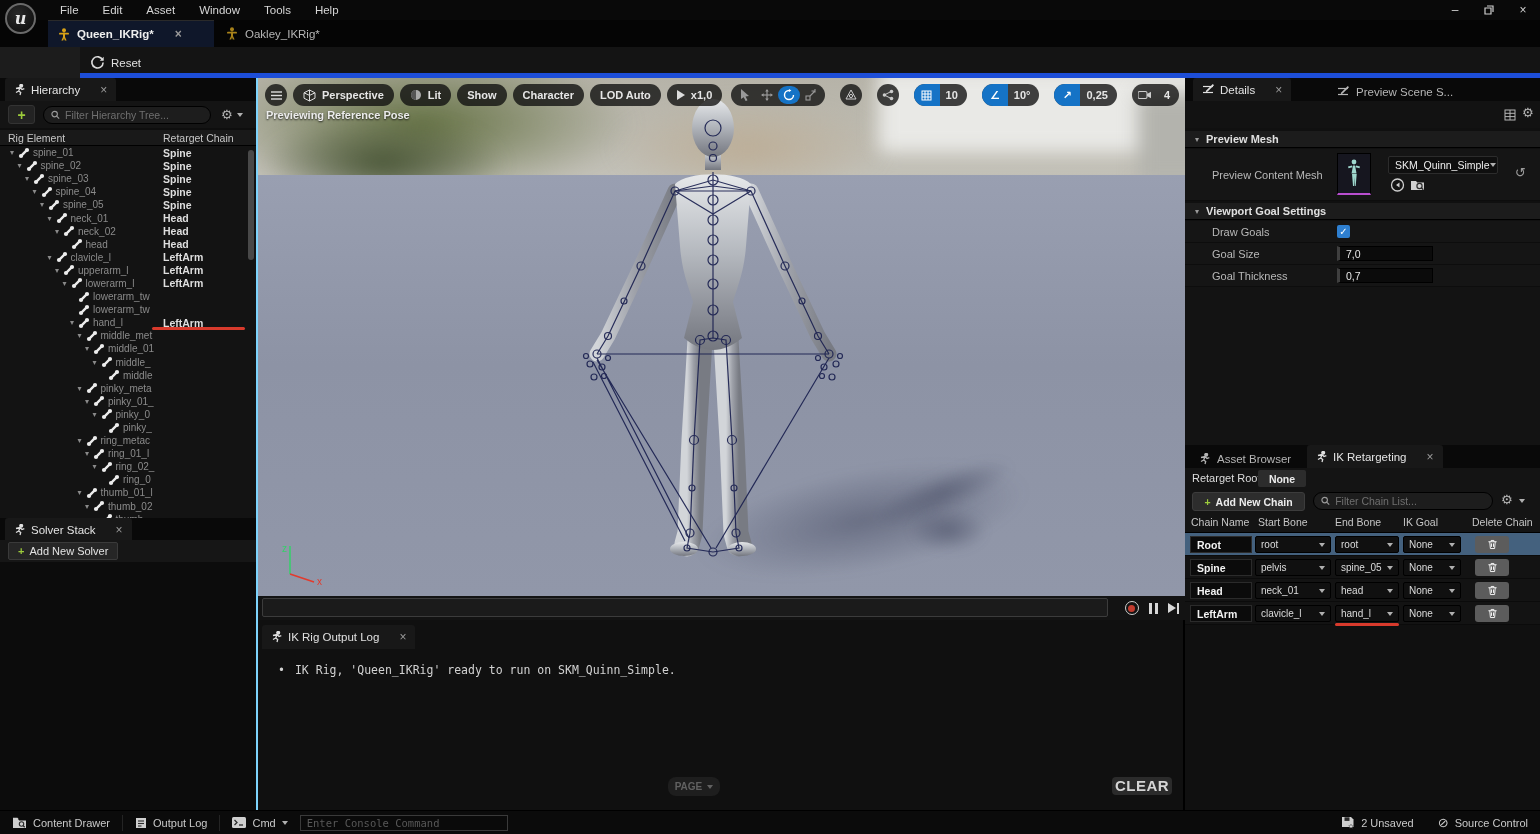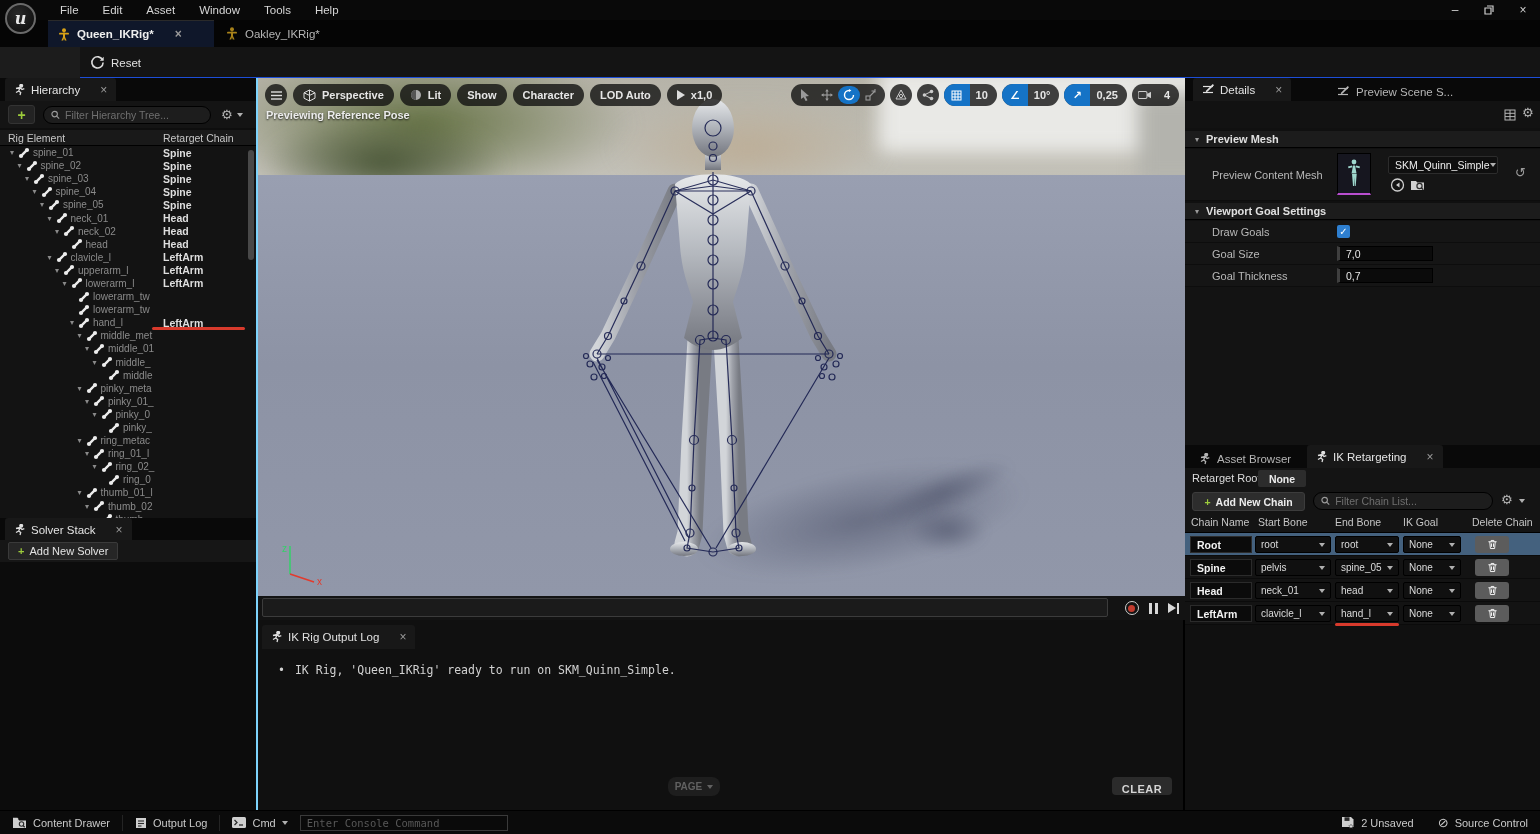--- a/index.html
+++ b/index.html
@@ -20,21 +20,21 @@
   .win-btn{width:34px;height:20px;display:flex;align-items:center;justify-content:center;color:#cfcfcf;font-size:12px}
 
   
   .tabbar{position:absolute;left:0;top:20px;width:1540px;height:27px;background:#050505}
   .asset-tab{position:absolute;top:0;height:27px;display:flex;align-items:center;gap:7px;padding:0 10px;font-size:11.5px}
   .asset-tab.active{background:#0f172a;border-top:1px solid #2a2a2a;color:#efefef;font-weight:bold}
   .asset-tab.inactive{color:#b5b5b5}
   .tab-x{color:#9a9a9a;font-size:12px;margin-left:14px}
 
   
-  .edit-toolbar{position:absolute;left:0;top:47px;width:1540px;height:31px;background:#141414;border-bottom:1px solid #1d4ed8}
+  .edit-toolbar{position:absolute;left:0;top:47px;width:1540px;height:31px;background:#141414;border-bottom:5px solid #1d4ed8}
   .tool-group{position:absolute;left:0;top:0;width:80px;height:31px;background:#1c1c1c}
   .reset-btn{position:absolute;left:90px;top:4px;height:23px;display:flex;align-items:center;gap:6px;font-size:11.5px;color:#e0e0e0}
 
   
   .left-panel{position:absolute;left:0;top:78px;width:258px;height:732px;background:#0e0e0e;border-right:2px solid #7dd3fc}
   .panel-tab-row{position:absolute;left:0;width:256px;height:23px;background:#090909}
   .panel-tab{position:absolute;left:5px;top:0;height:23px;background:#181818;display:flex;align-items:center;gap:6px;
              padding:0 9px;font-size:11.5px;color:#e4e4e4;border-radius:3px 3px 0 0}
   .hier-toolbar{position:absolute;left:0;top:23px;width:256px;height:27px;background:#141414;display:flex;align-items:center}
   .add-btn{width:27px;height:19px;background:#232323;border:1px solid #333;border-radius:3px;margin-left:8px;
@@ -61,21 +61,21 @@
   .left-empty{position:absolute;left:0;top:484px;width:256px;height:248px;background:#0c0c0c}
 
   
   .viewport{position:absolute;left:258px;top:78px;width:927px;height:518px;overflow:hidden;background:#8e94a6}
   .vp-photo{position:absolute;left:0;top:0;width:927px;height:100px;overflow:hidden;background:linear-gradient(#b6b3a8,#c3c1b8)}
   .blob{position:absolute;filter:blur(9px)}
   .vp-floor{position:absolute;left:0;top:97px;width:927px;height:421px;
             background:linear-gradient(180deg,#999fb1 0%,#8d93a5 45%,#9197a9 100%)}
   .shadow{position:absolute;border-radius:50%;filter:blur(5px);background:radial-gradient(ellipse,rgba(52,57,82,.42) 0%,rgba(52,57,82,0) 70%)}
   .vp-toolbar-left{position:absolute;left:7px;top:6px;display:flex;gap:6px;align-items:center}
-  .vp-toolbar-right{position:absolute;right:6px;top:6px;display:flex;gap:5px;align-items:center}
+  .vp-toolbar-right{position:absolute;right:6px;top:6px;display:flex;gap:15px;align-items:center}
   .pill{height:22px;background:rgba(14,14,14,.78);border-radius:11px;display:flex;align-items:center;gap:6px;
         padding:0 10px;font-size:11px;color:#e6e6e6;font-weight:bold}
   .pill-circle{width:22px;height:22px;border-radius:50%;background:rgba(14,14,14,.78);display:flex;align-items:center;justify-content:center;color:#ddd}
   .snap-pill{height:22px;background:rgba(14,14,14,.78);border-radius:11px;display:flex;align-items:center;overflow:hidden;
              font-size:11px;color:#e6e6e6;font-weight:bold}
   .snap-ico{width:26px;height:22px;display:flex;align-items:center;justify-content:center;color:#fff}
   .snap-val{padding:0 9px 0 6px}
   .blue{background:#1573c6}
   .xform-group{height:22px;background:rgba(14,14,14,.78);border-radius:11px;display:flex;align-items:center;padding:0 3px}
   .xform-btn{width:22px;height:18px;border-radius:9px;display:flex;align-items:center;justify-content:center;color:#9a9a9a}
@@ -97,21 +97,21 @@
 
   
   .log-panel{position:absolute;left:258px;top:620px;width:927px;height:190px;background:#101010;border-right:2px solid #000}
   .log-tab{position:absolute;left:4px;top:5px;height:24px;background:#181818;border-radius:3px 3px 0 0;display:flex;
            align-items:center;gap:6px;padding:0 9px;font-size:11.5px;color:#e0e0e0}
   .log-line{position:absolute;left:20px;top:43px;font-family:"DejaVu Sans Mono",monospace;font-size:11.5px;color:#d2d2d2;display:flex;gap:10px}
   .page-btn{position:absolute;left:410px;top:157px;width:52px;height:19px;background:#1e1e1e;border-radius:8px;
             display:flex;align-items:center;justify-content:center;gap:5px;font-size:10px;color:#616161;font-weight:bold}
   .page-btn .chev{border-top-color:#616161}
   .clear-btn{position:absolute;left:854px;top:157px;width:60px;height:18px;background:#2b2b2b;border-radius:4px;
-             display:flex;align-items:flex-end;justify-content:center;font-size:11px;color:#d5d5d5;font-weight:bold;letter-spacing:.5px}
+             display:flex;align-items:flex-start;justify-content:center;font-size:15px;color:#d5d5d5;font-weight:bold;letter-spacing:.5px}
 
   
   .right-panel{position:absolute;left:1185px;top:78px;width:355px;height:732px;background:#101010}
   .rp-tabrow{position:absolute;left:0;width:355px;height:23px;background:#090909}
   .section-hdr{position:absolute;left:0;width:355px;height:17px;background:#1c1c1c;display:flex;align-items:center;gap:7px;
                padding-left:10px;font-size:11px;font-weight:bold;color:#e0e0e0;border-bottom:1px solid #000}
   .prop-row{position:absolute;left:0;width:355px;background:#151515;border-bottom:1px solid #0d0d0d}
   .prop-label{position:absolute;left:27px;font-size:11px;color:#b8b8b8}
   .num-input{position:absolute;width:96px;height:15px;background:#0b0b0b;border:1px solid #000;border-left:3px solid #3f3f3f;
              font-size:10.5px;color:#e8e8e8;display:flex;align-items:center;padding-left:6px}

